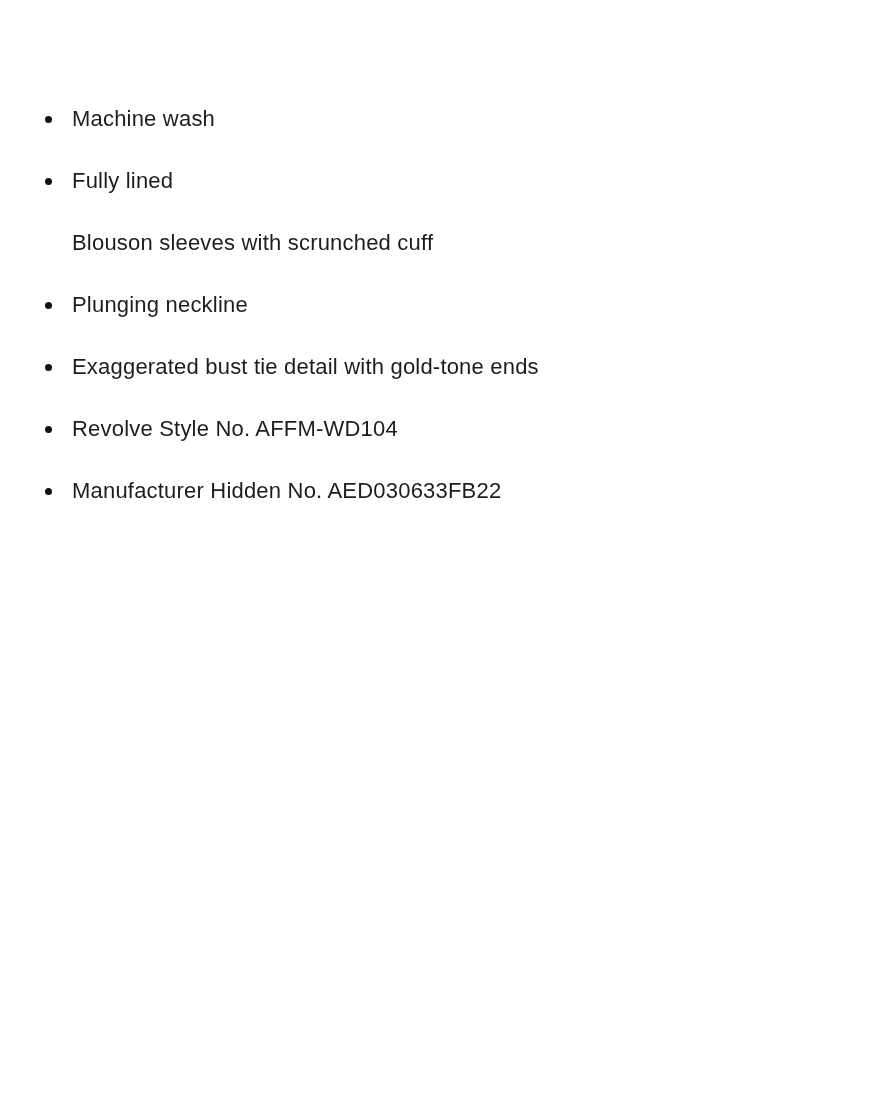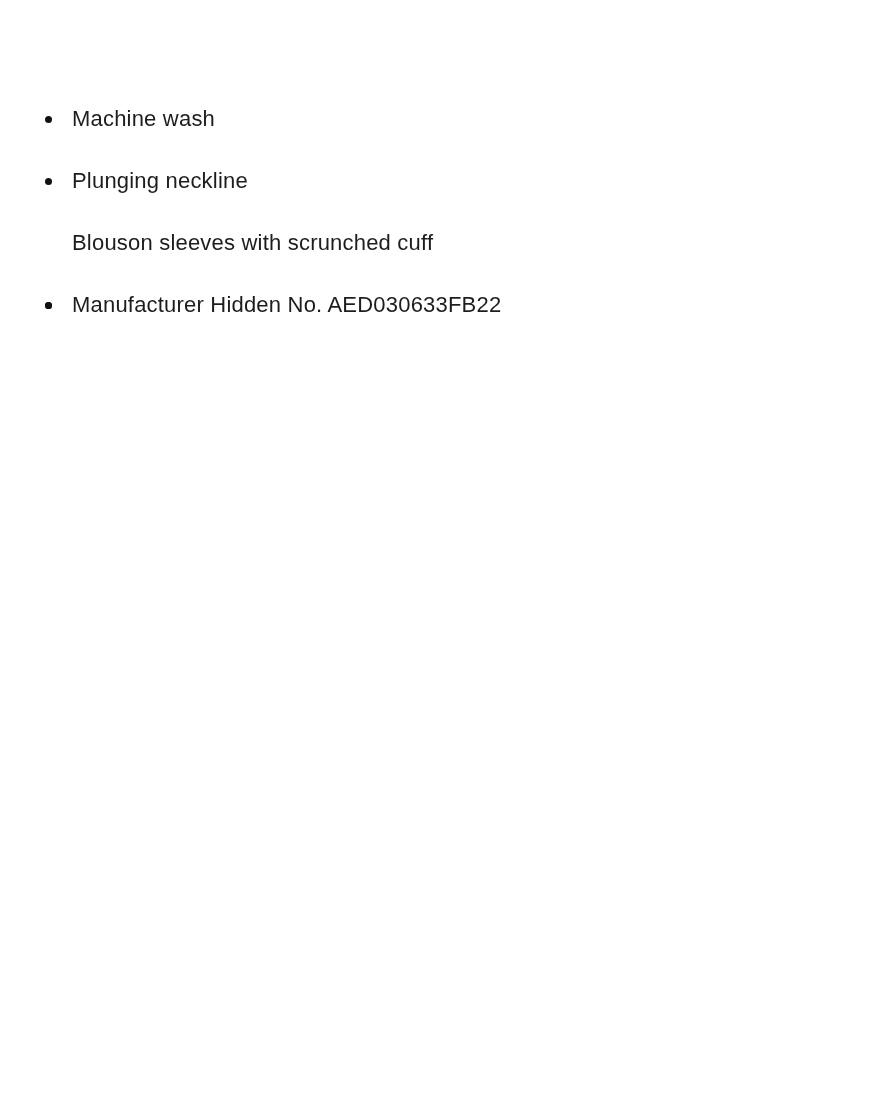--- a/index.html
+++ b/index.html
@@ -43,18 +43,20 @@
   .detail-text {
     display: inline-block;
   }
 </style>
 </head>
 <body style="background: rgb(255, 255, 255);">
 
 <div class="page">
   <ul class="details-list" id="details-list" style="color: rgb(29, 29, 31);">
       <li class="detail-item"><span class="bullet" style="background: rgb(17, 17, 17);"></span><span class="detail-text">Machine wash</span></li>
+      <li class="detail-item"><span class="bullet" style="background: rgb(17, 17, 17);"></span><span class="detail-text">Fully lined</span></li>
+      <li class="detail-item no-bullet"><span class="detail-text">Blouson sleeves with scrunched cuff</span></li>
       <li class="detail-item"><span class="bullet" style="background: rgb(17, 17, 17);"></span><span class="detail-text">Plunging neckline</span></li>
-      <li class="detail-item no-bullet"><span class="detail-text">Blouson sleeves with scrunched cuff</span></li>
-      <li class="detail-item"><span class="bullet" style="background: rgb(17, 17, 17);"></span></li>
+      <li class="detail-item"><span class="bullet" style="background: rgb(17, 17, 17);"></span><span class="detail-text">Exaggerated bust tie detail with gold-tone ends</span></li>
+      <li class="detail-item"><span class="bullet" style="background: rgb(17, 17, 17);"></span><span class="detail-text">Revolve Style No. AFFM-WD104</span></li>
       <li class="detail-item"><span class="bullet" style="background: rgb(17, 17, 17);"></span><span class="detail-text">Manufacturer Hidden No. AED030633FB22</span></li>
     </ul>
 </div>
 
 </body></html>

